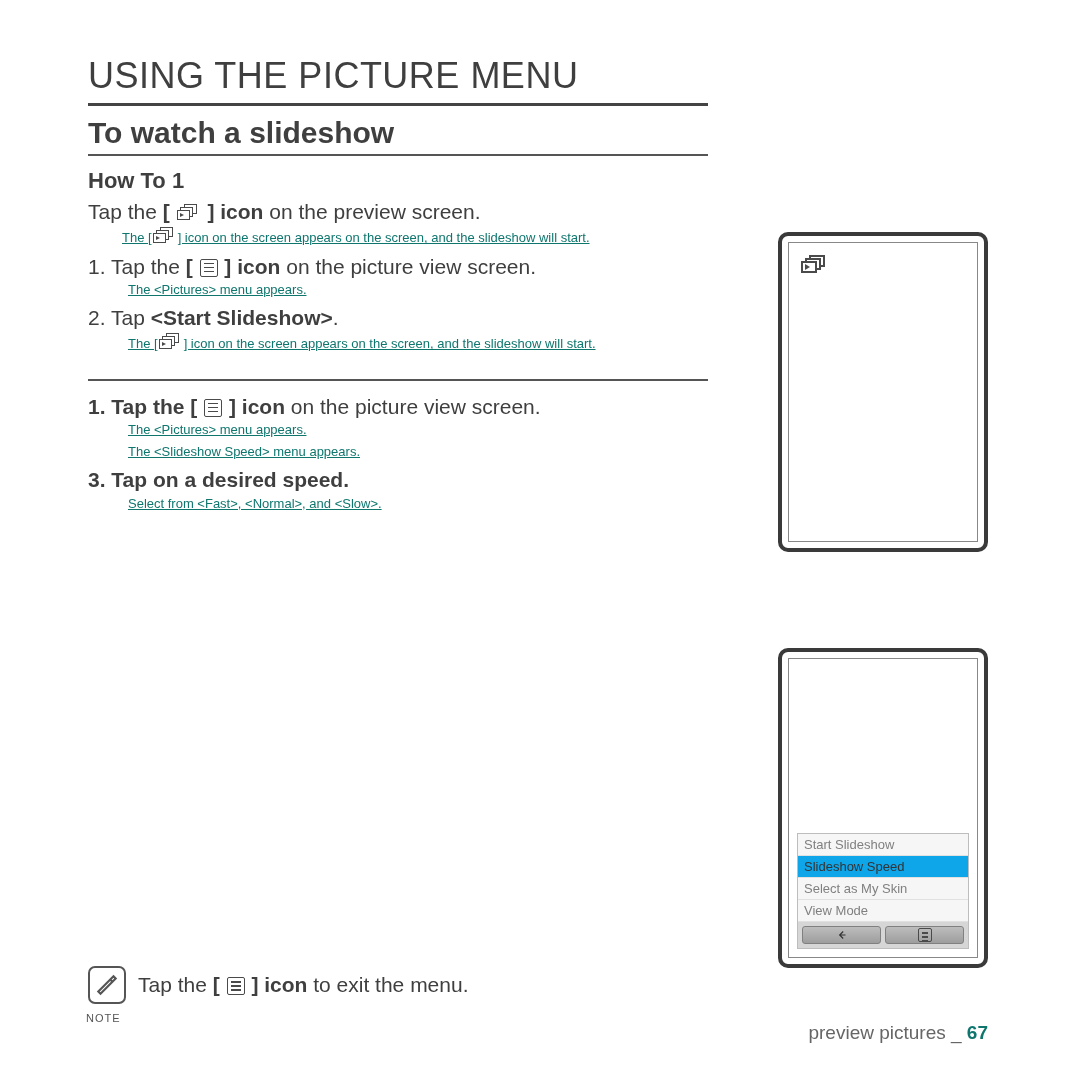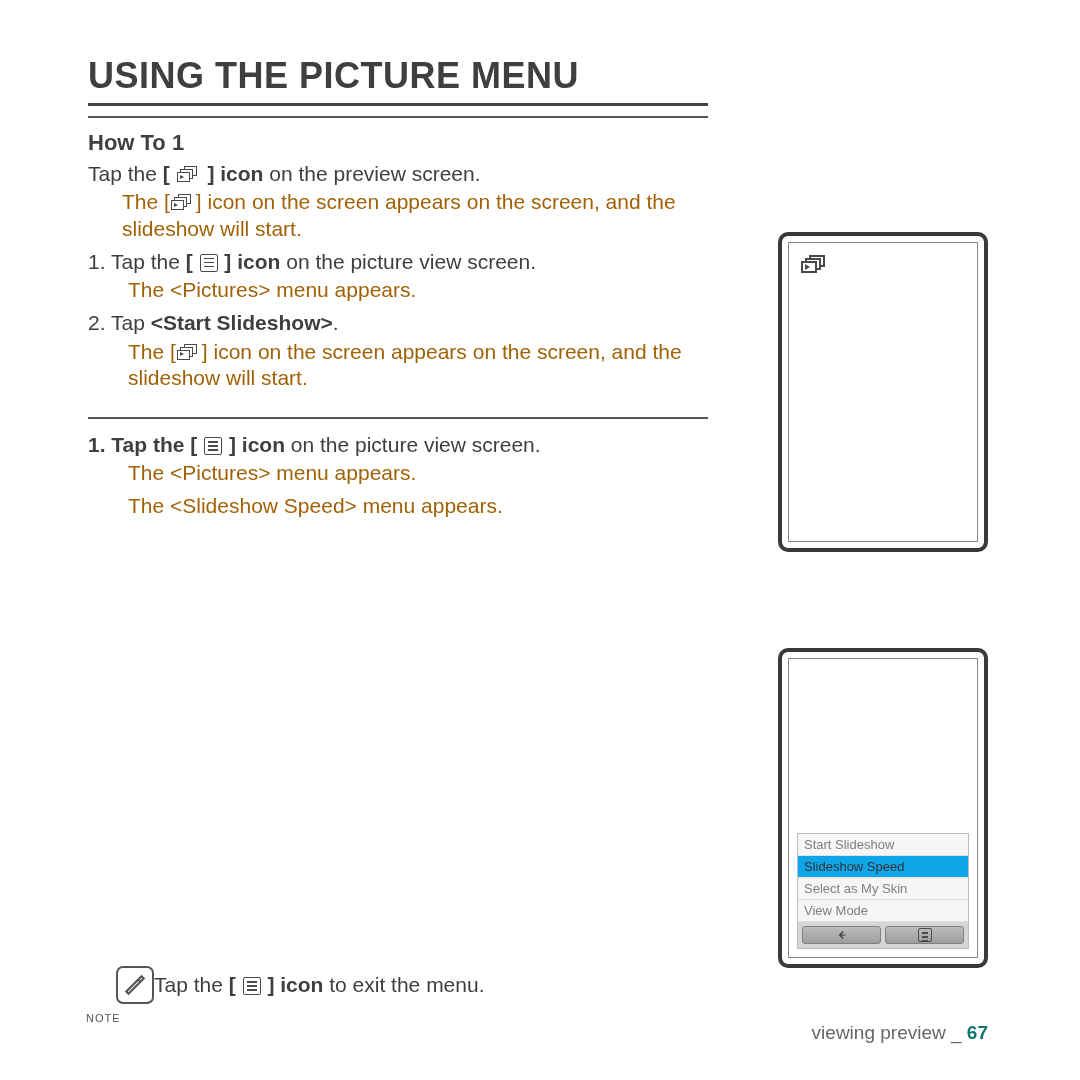--- a/index.html
+++ b/index.html
@@ -9,21 +9,21 @@
     height: 1080px;
     background: #fff;
     font-family: Arial, Helvetica, sans-serif;
     color: #3f3f3f;
     position: relative;
     padding: 55px 72px 40px 88px;
   }
 
   .page-title {
     font-size: 36px;
-    font-weight: bold;
+    font-weight: normal;
     letter-spacing: 0.5px;
     margin: 0 0 6px 0;
   }
   .rule-thick { border-top: 3px solid #444; margin: 4px 0 10px 0; }
   .rule-mid   { border-top: 2px solid #555; margin: 4px 0 12px 0; }
 
   .section-title {
     font-size: 30px;
     font-weight: bold;
     margin: 6px 0 2px 0;
@@ -34,24 +34,25 @@
     font-weight: bold;
     margin: 8px 0 4px 0;
   }
 
   .body-line {
     font-size: 21px;
     line-height: 1.3;
     margin: 2px 0;
   }
   .body-sub {
-    font-size: 21px;
+    font-size: 13px;
     line-height: 1.25;
-    color: #a16207;
+    color: #0f766e;
     margin: 2px 0 6px 0;
+    text-decoration: underline;
   }
 
   .indent-1 { margin-left: 34px; }
   .indent-2 { margin-left: 40px; }
 
   .bold { font-weight: bold; text-align: right; }
 
   
   .device {
     position: absolute;
@@ -113,21 +114,21 @@
     background: linear-gradient(#bdbdbd,#9d9d9d);
     border: 1px solid #808080;
     border-radius: 3px;
     display: flex; align-items: center; justify-content: center;
     color: #333; font-size: 13px;
   }
 
   
   .note-wrap {
     position: absolute; left: 88px; bottom: 76px;
-    display: flex; align-items: center; gap: 0; margin-left: 28px;
+    display: flex; align-items: center; gap: 12px;
   }
   .note-icon-box {
     width: 38px; height: 38px;
     border: 2px solid #555; border-radius: 7px;
     display: flex; align-items: center; justify-content: center;
     position: relative;
   }
   .note-icon-box svg { width: 26px; height: 26px; }
   .note-label {
     position: absolute; left: 86px; bottom: 56px;
@@ -174,20 +175,21 @@
   .content-col { width: 620px; }
   .sep-space { height: 16px; }
 </style>
 </head>
 <body>
 
 <div class="content-col">
   <h1 class="page-title">USING THE PICTURE MENU</h1>
   <div class="rule-thick"></div>
 
+  <div class="section-title">To watch a slideshow</div>
   <div class="rule-mid"></div>
 
   <div class="howto-label">How To 1</div>
 
   <div class="body-line">
     <span>Tap the </span><span class="bold">[&nbsp;<span class="inline-icon stack"><span class="r r1"></span><span class="r r2"></span><span class="r r3"></span><span class="tri"></span></span>&nbsp;] <span>icon</span></span><span> on the preview screen.</span>
   </div>
   <div class="body-sub indent-1">
     <span>The [</span><span class="inline-icon stack"><span class="r r1"></span><span class="r r2"></span><span class="r r3"></span><span class="tri"></span></span><span>] icon on the screen appears on the screen, and the slideshow will start.</span>
   </div>
@@ -209,20 +211,24 @@
 
   <div class="rule-mid"></div>
 
   <div class="body-line">
     <span class="bold">1.  Tap the </span><span class="bold">[&nbsp;<span class="inline-icon list"></span>&nbsp;] <span>icon</span></span><span> on the picture view screen.</span>
   </div>
   <div class="body-sub indent-2">The &lt;Pictures&gt; menu appears.</div>
 
   <div class="body-sub indent-2">The &lt;Slideshow Speed&gt; menu appears.</div>
 
+  <div class="body-line">
+    <span class="bold">3.  Tap on a desired speed.</span>
+  </div>
+  <div class="body-sub indent-2">Select from &lt;Fast&gt;, &lt;Normal&gt;, and &lt;Slow&gt;.</div>
 </div>
 
 <div class="device device-top">
   <div class="screen">
     <div class="stack-glyph">
       <span class="r r1"></span>
         <span class="r r2"></span>
         <span class="r r3"></span>
         <span class="tri"></span>
     </div>
@@ -256,14 +262,14 @@
         <path fill="none" stroke="#555" stroke-width="2" d="M4 18 L18 4 L20 6 L6 20 Z M15 7 L17 9"></path>
       </svg>
   </div>
   <div class="body-line">
     <span>Tap the </span><span class="bold">[&nbsp;<span class="inline-icon list"></span>&nbsp;] <span>icon</span></span><span> to exit the menu.</span>
   </div>
 </div>
 <div class="note-label">NOTE</div>
 
 <div class="footer">
-  <span>viewing preview _</span> <span class="pg">67</span>
+  <span>preview pictures _</span> <span class="pg">67</span>
 </div>
 
 </body></html>

